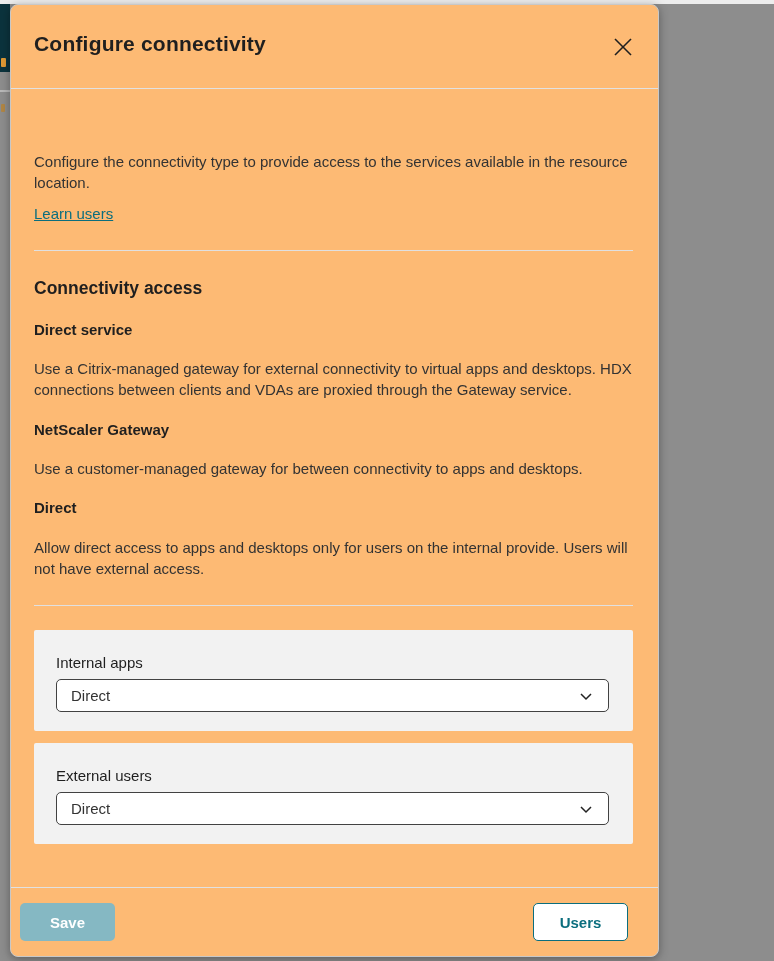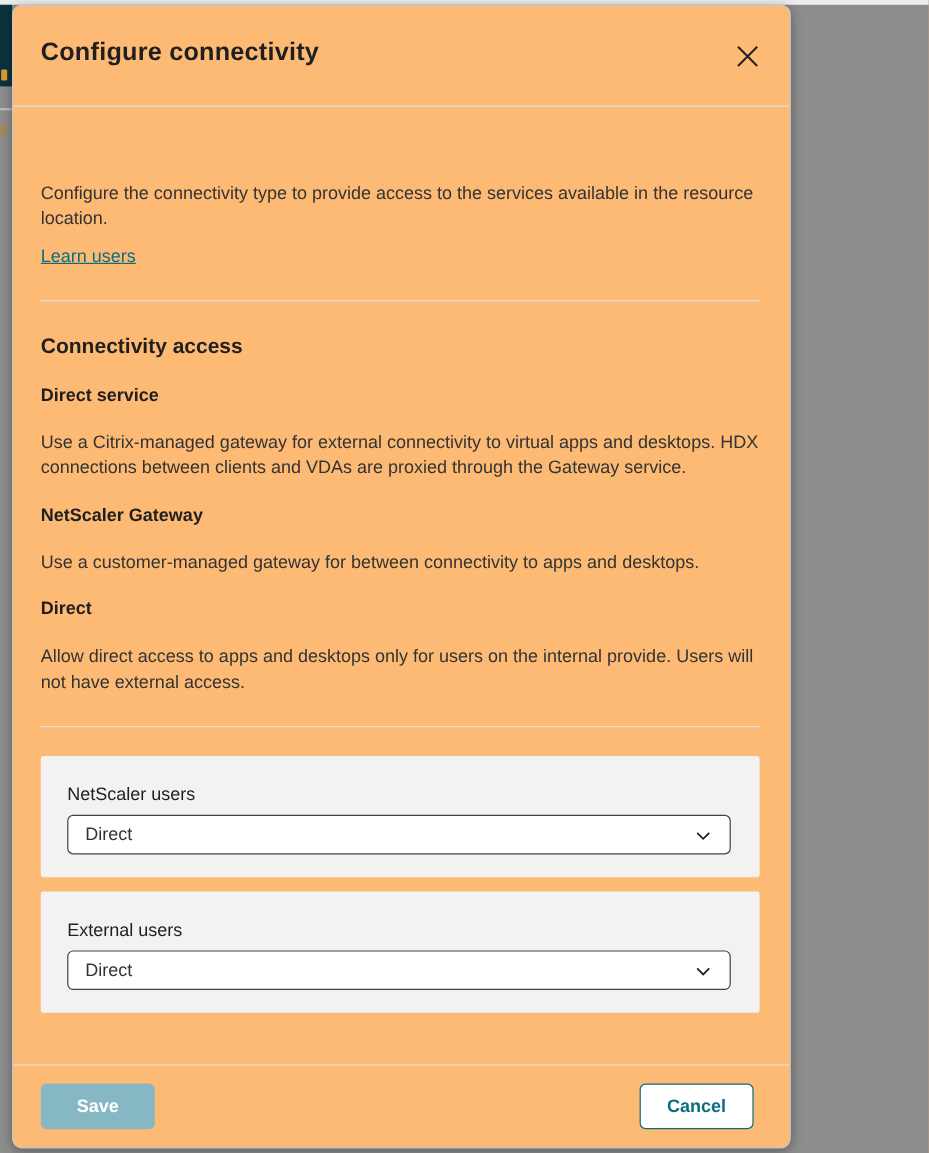--- a/index.html
+++ b/index.html
@@ -107,21 +107,21 @@
     padding: 0 14px 0 14px;
     cursor: pointer;
   }
   .select-value { font-size: 15px; color: #333333; }
   .select-box .chev { color: #222222; display: flex; }
 
   .modal-footer {
     flex: 0 0 69px;
     border-top: 1px solid #e1e1e1;
     display: flex; align-items: center; justify-content: space-between;
-    padding: 0 30px 0 23px;
+    padding: 0 30px 0 9px;
   }
   .btn {
     height: 38px; min-width: 95px;
     border-radius: 5px;
     font-family: "Liberation Sans", sans-serif;
     font-size: 15px; font-weight: bold;
     padding: 0 22px;
     cursor: pointer;
   }
   .btn-save {
@@ -176,21 +176,21 @@
     </div>
 
     <div>
       <div class="type-name">Direct</div>
       <div class="type-desc">Allow direct access to apps and desktops only for users on the internal provide. Users will not have external access.</div>
     </div>
 
     <hr class="divider">
 
     <div class="field-panel">
-      <div class="field-label">NetScaler users</div>
+      <div class="field-label">Internal apps</div>
       <div class="select-box" role="combobox">
         <span class="select-value">Direct</span>
         <span class="chev">
           <svg width="16" height="16" viewBox="0 0 16 16" fill="none" stroke="currentColor" stroke-width="1.5">
             <polyline points="3,6 8,11 13,6"></polyline>
           </svg>
         </span>
       </div>
     </div>
 
@@ -215,16 +215,16 @@
             <polyline points="3,6 8,11 13,6"></polyline>
           </svg>
         </span>
       </div>
     </div>
 
   </div>
 
   <div class="modal-footer">
     <button class="btn btn-save" disabled="">Save</button>
-    <button class="btn btn-cancel">Cancel</button>
+    <button class="btn btn-cancel">Users</button>
   </div>
 
 </div>
 
 </body></html>

